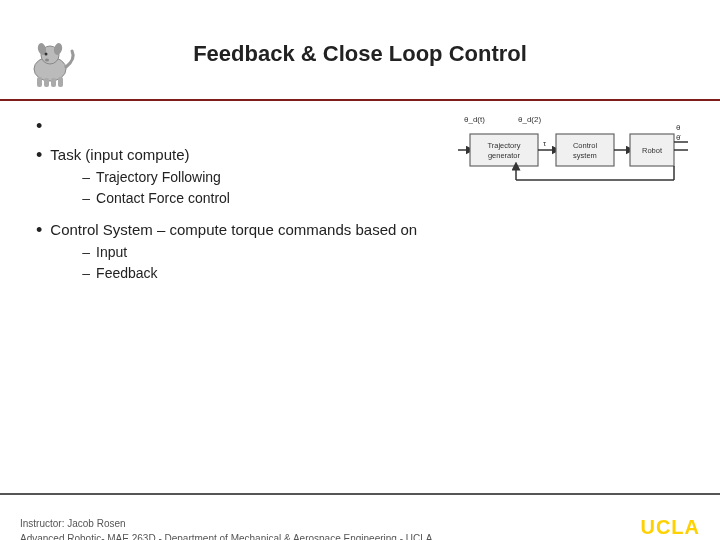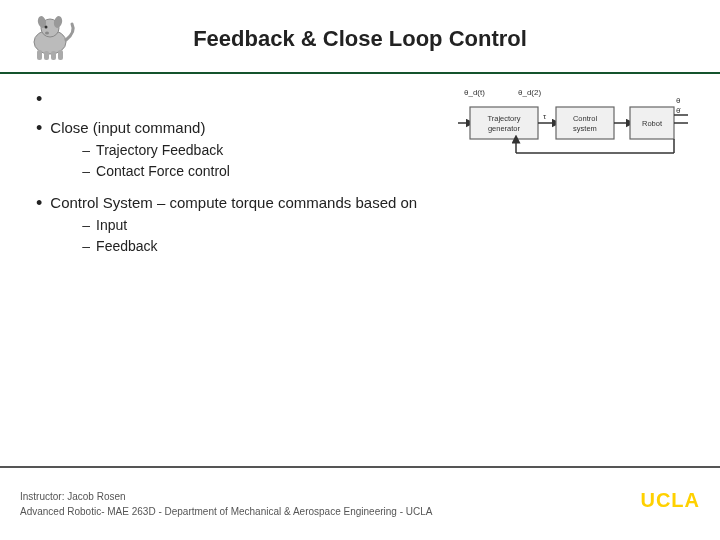--- a/index.html
+++ b/index.html
@@ -18,24 +18,24 @@
       width: 720px;
       height: 540px;
       padding: 0;
       position: relative;
       background: #fff;
     }
 
     
     .header {
       display: flex;
-      align-items: center;
       padding: 14px 30px 8px 20px;
-      border-bottom: 2px solid #14532d;
-      position: relative;
+      border-bottom: 2px solid #7f1d1d;
+      position: relative;
+      margin-top: 27px;
     }
 
     .dog-icon {
       width: 60px;
       height: 50px;
       margin-right: 10px;
       flex-shrink: 0;
     }
 
     .title-text {
@@ -207,24 +207,24 @@
 
   <div class="content">
 
     <div class="bullet-item">
       <span class="bullet-dot">•</span>
     </div>
 
     <div class="bullet-item">
       <span class="bullet-dot">•</span>
       <div>
-        <span class="bullet-text">Close (input command)</span>
+        <span class="bullet-text">Task (input compute)</span>
         <ul class="sub-list">
           <li>
-              <span>Trajectory Feedback</span>
+              <span>Trajectory Following</span>
             </li>
           <li>
               <span>Contact Force control</span>
             </li>
         </ul>
       </div>
     </div>
 
     <div class="bullet-item">
       <span class="bullet-dot">•</span>

